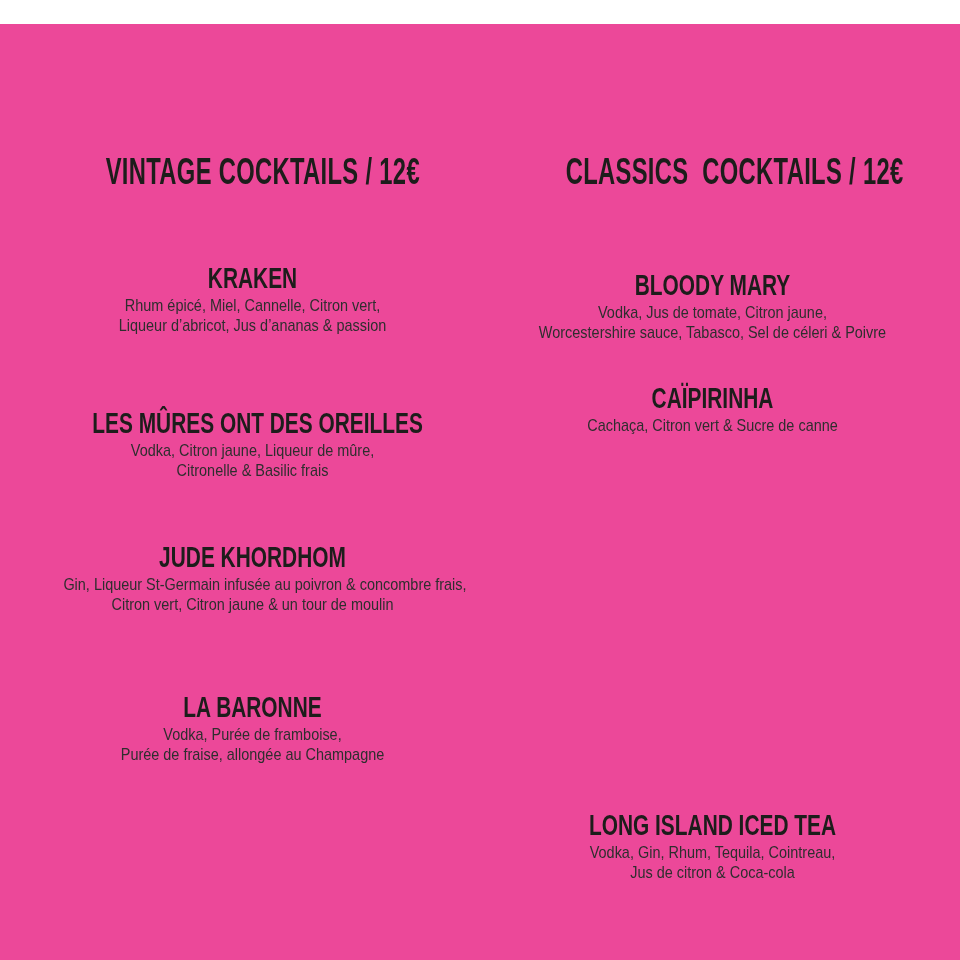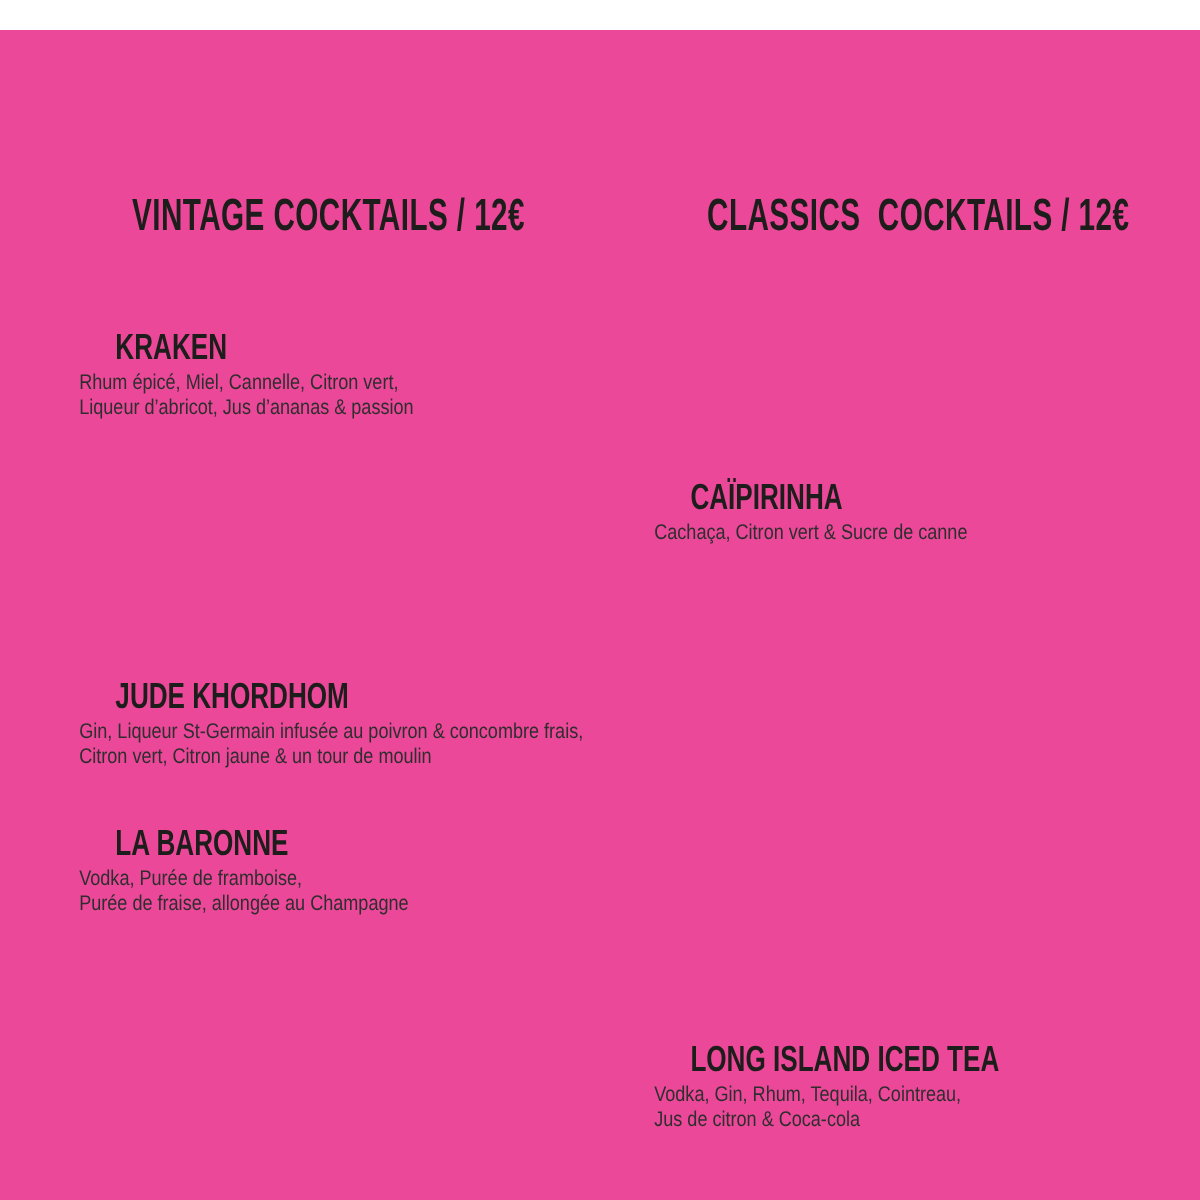--- a/index.html
+++ b/index.html
@@ -25,20 +25,21 @@
     font-weight: 700;
     color: #1d1d1b;
     transform: scaleX(0.66);
     transform-origin: 50% 50%;
     white-space: pre;
     letter-spacing: 0.5px;
   }
   .item {
     position: absolute;
     left: 0; right: 0;
+    text-align: center;
     color: #1d1d1b;
   }
   .item-name {
     margin: 0;
     font-size: 29px;
     line-height: 30px;
     font-weight: 700;
     transform: scaleX(0.72);
     transform-origin: 50% 50%;
     white-space: nowrap;
@@ -62,53 +63,67 @@
     <h1 class="col-title">VINTAGE COCKTAILS / 12€</h1>
 
     <div class="item" style="top:239px">
       <h2 class="item-name">KRAKEN</h2>
       <div class="item-desc">
         <div class="desc-line">Rhum épicé, Miel, Cannelle, Citron vert,</div>
         <div class="desc-line">Liqueur d’abricot, Jus d’ananas &amp; passion</div>
       </div>
     </div>
 
+    <div class="item" style="top:384px">
+      <h2 class="item-name">LES MÛRES ONT DES OREILLES</h2>
+      <div class="item-desc">
+        <div class="desc-line">Vodka, Citron jaune, Liqueur de mûre,</div>
+        <div class="desc-line">Citronelle &amp; Basilic frais</div>
+      </div>
+    </div>
 
     <div class="item" style="top:518px">
       <h2 class="item-name">JUDE KHORDHOM</h2>
       <div class="item-desc">
         <div class="desc-line">Gin, Liqueur St-Germain infusée au poivron &amp; concombre frais,</div>
         <div class="desc-line">Citron vert, Citron jaune &amp; un tour de moulin</div>
       </div>
     </div>
 
-    <div class="item" style="top:636px">
+    <div class="item" style="top:668px">
       <h2 class="item-name">LA BARONNE</h2>
       <div class="item-desc">
         <div class="desc-line">Vodka, Purée de framboise,</div>
         <div class="desc-line">Purée de fraise, allongée au Champagne</div>
       </div>
     </div>
   </section>
 
   <section class="column column-right">
     <h1 class="col-title">CLASSICS  COCKTAILS / 12€</h1>
 
+    <div class="item" style="top:246px">
+      <h2 class="item-name">BLOODY MARY</h2>
+      <div class="item-desc">
+        <div class="desc-line">Vodka, Jus de tomate, Citron jaune,</div>
+        <div class="desc-line">Worcestershire sauce, Tabasco, Sel de céleri &amp; Poivre</div>
+      </div>
+    </div>
 
     <div class="item" style="top:359px">
       <h2 class="item-name">CAÏPIRINHA</h2>
       <div class="item-desc">
         <div class="desc-line">Cachaça, Citron vert &amp; Sucre de canne</div>
       </div>
     </div>
 
 
 
 
-    <div class="item" style="top:809px">
+    <div class="item" style="top:786px">
       <h2 class="item-name">LONG ISLAND ICED TEA</h2>
       <div class="item-desc">
         <div class="desc-line">Vodka, Gin, Rhum, Tequila, Cointreau,</div>
         <div class="desc-line">Jus de citron &amp; Coca-cola</div>
       </div>
     </div>
   </section>
 
 </div>
 

